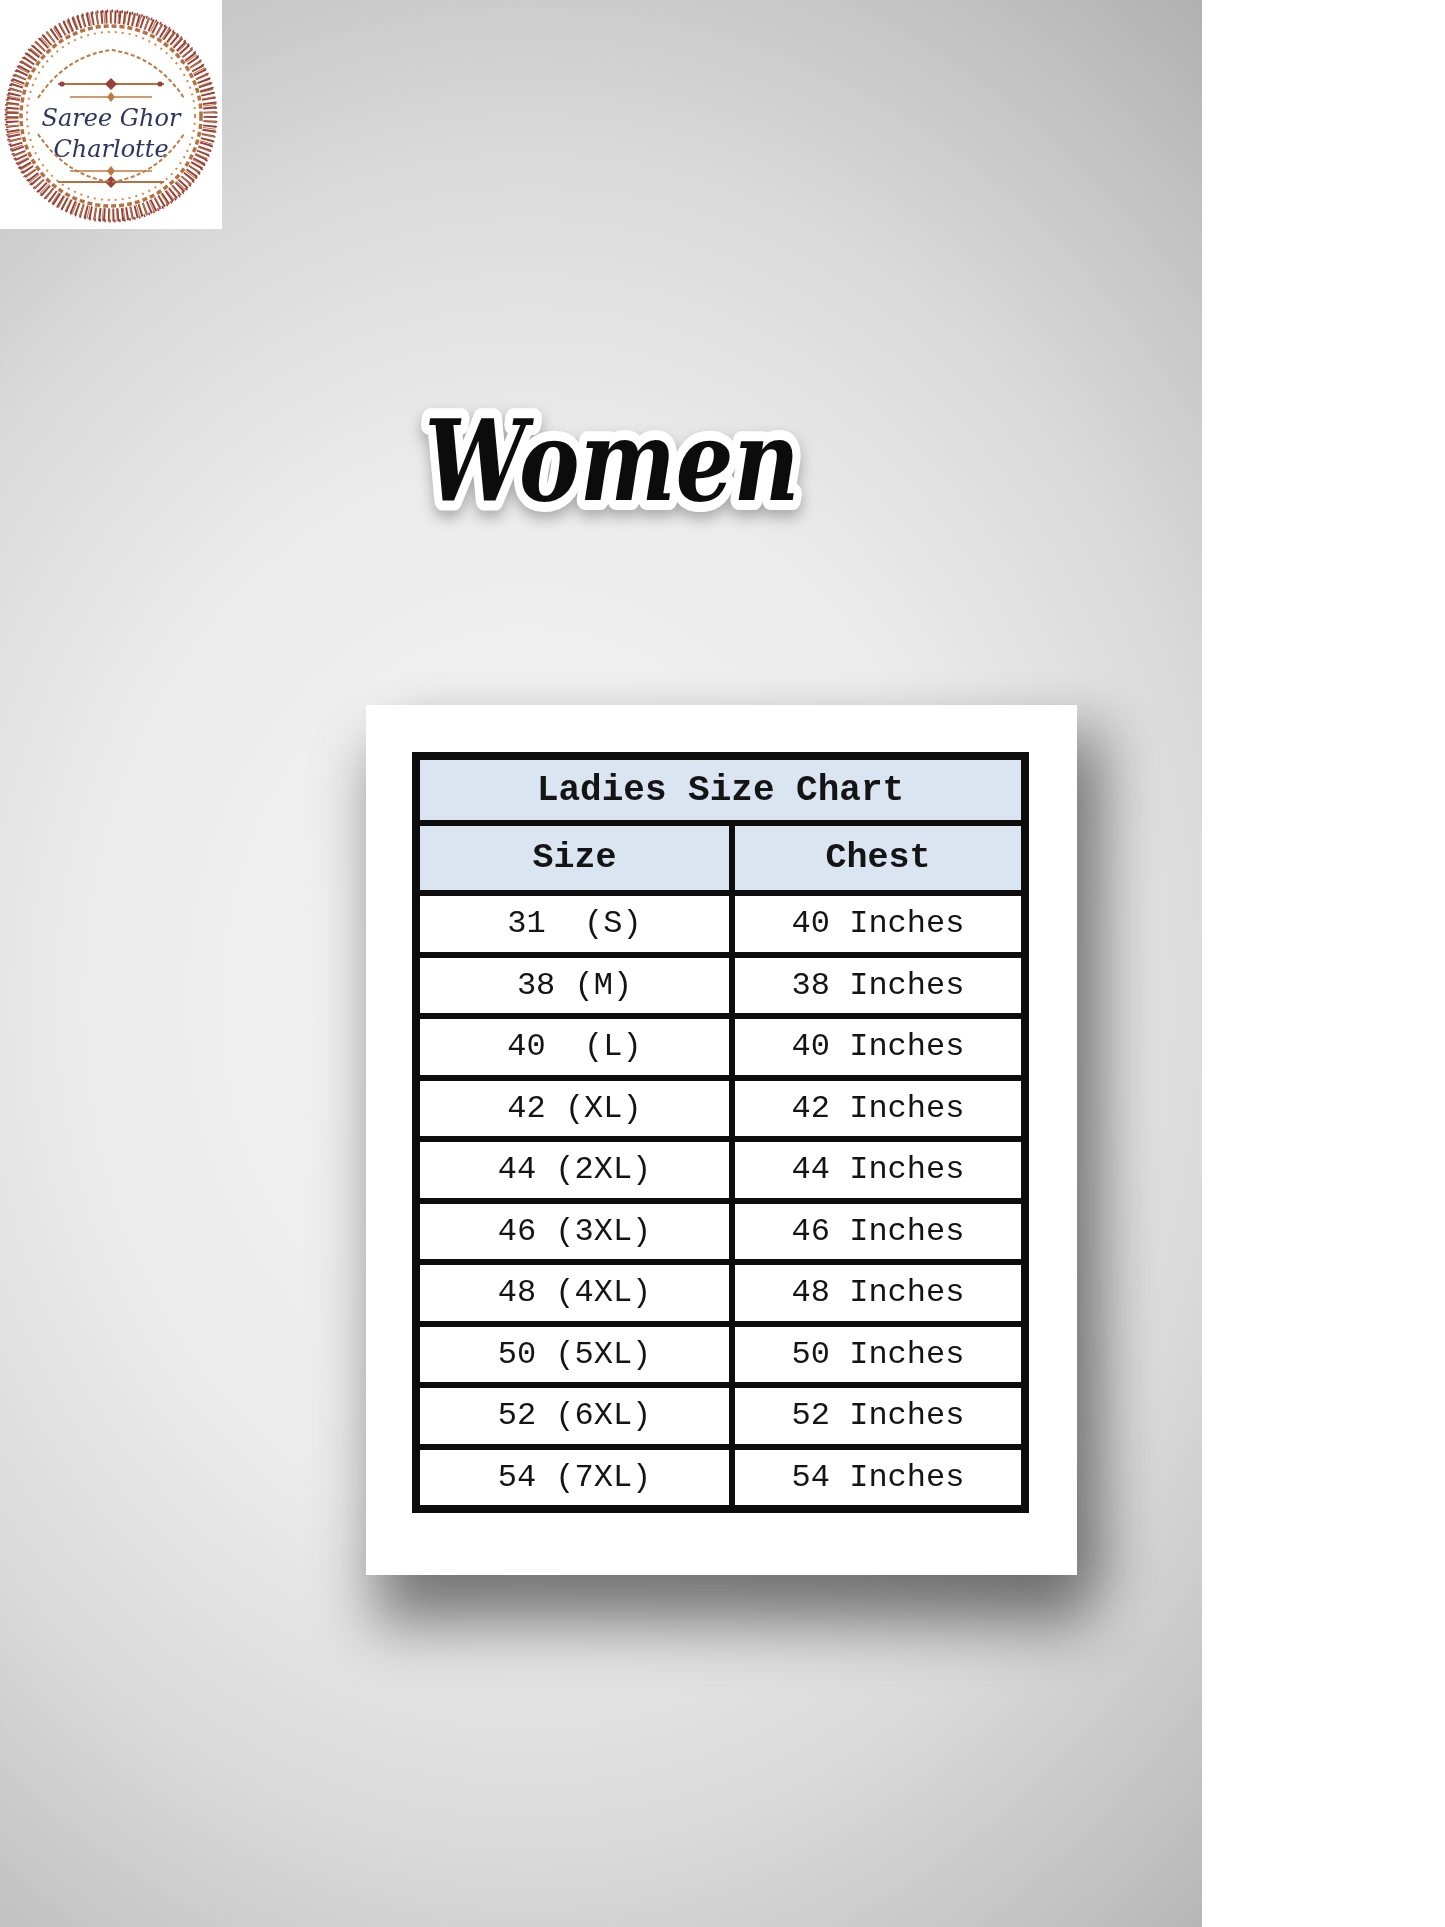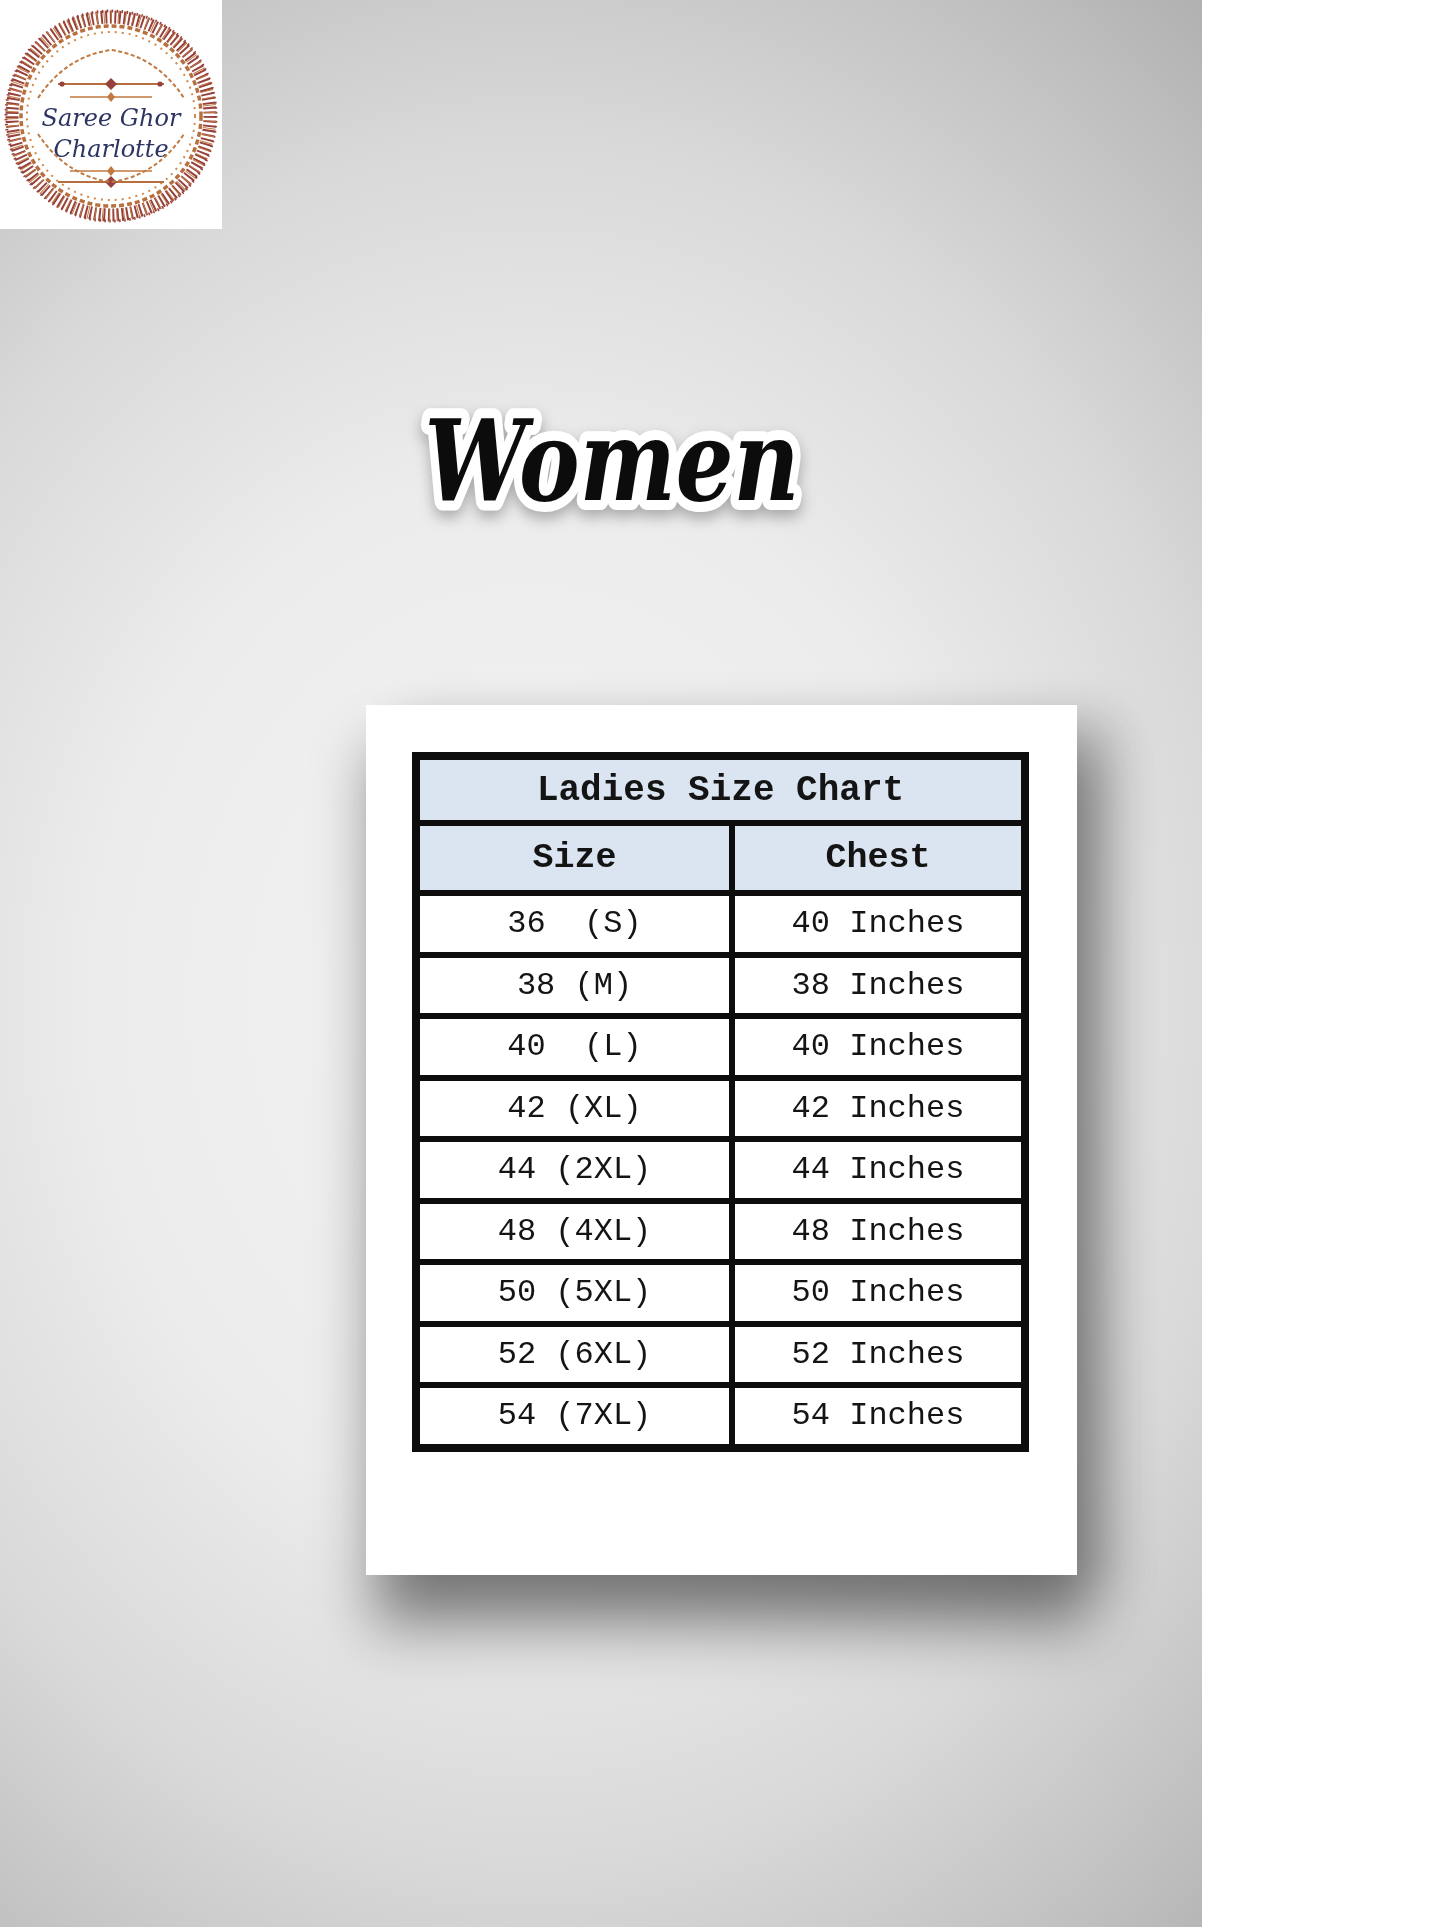--- a/index.html
+++ b/index.html
@@ -135,38 +135,42 @@
         <tr class="row-title">
           <th colspan="2">Ladies Size Chart</th>
         </tr>
         <tr class="row-cols">
           <th>Size</th>
           <th>Chest</th>
         </tr>
       </thead>
       <tbody class="size-body">
           <tr>
-            <td>36  (S)</td>
+            <td>31  (S)</td>
             <td>40 Inches</td>
           </tr>
           <tr>
             <td>38 (M)</td>
             <td>38 Inches</td>
           </tr>
           <tr>
             <td>40  (L)</td>
             <td>40 Inches</td>
           </tr>
           <tr>
             <td>42 (XL)</td>
             <td>42 Inches</td>
           </tr>
           <tr>
             <td>44 (2XL)</td>
             <td>44 Inches</td>
+          </tr>
+          <tr>
+            <td>46 (3XL)</td>
+            <td>46 Inches</td>
           </tr>
           <tr>
             <td>48 (4XL)</td>
             <td>48 Inches</td>
           </tr>
           <tr>
             <td>50 (5XL)</td>
             <td>50 Inches</td>
           </tr>
           <tr>

